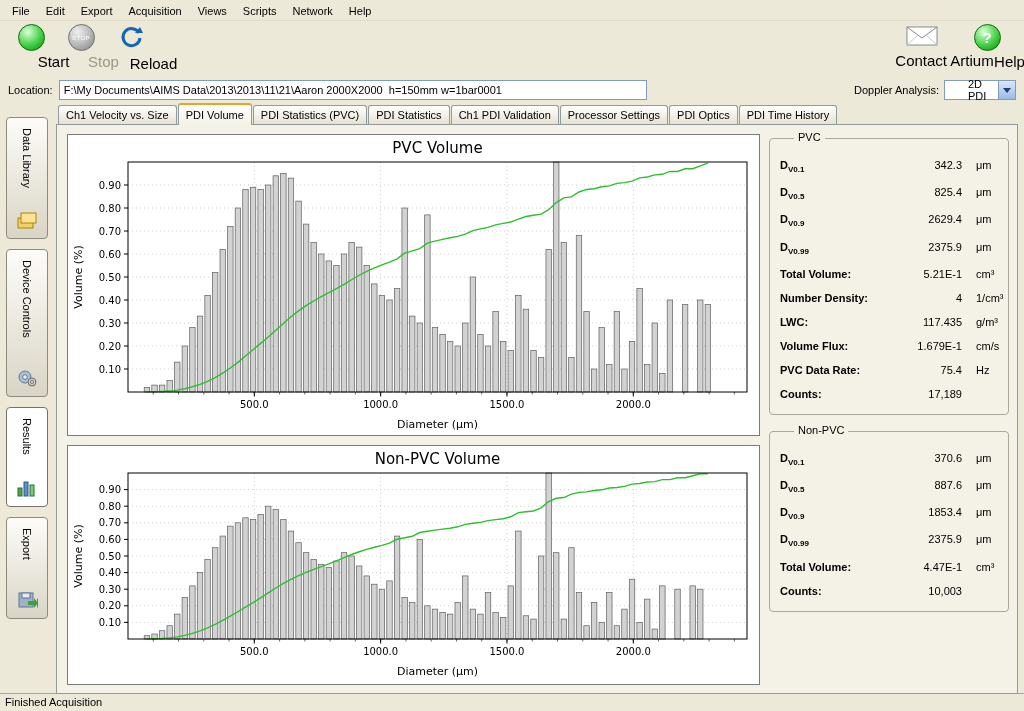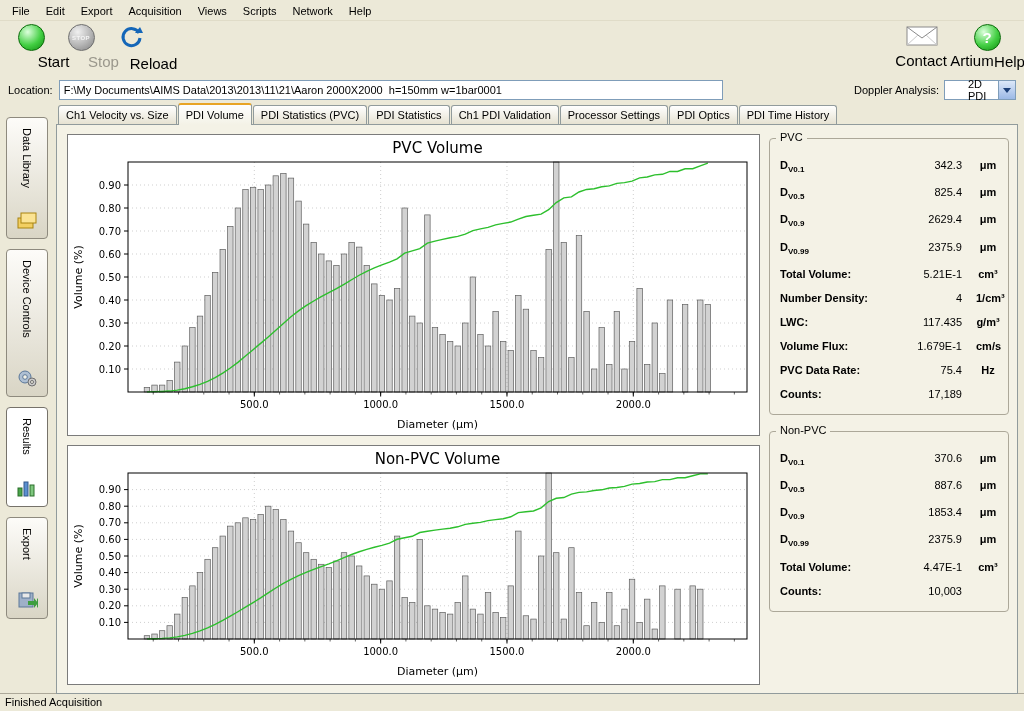--- a/index.html
+++ b/index.html
@@ -22,21 +22,21 @@
   .sphere { width:27px; height:27px; border-radius:50%; display:flex; align-items:center; justify-content:center; }
   .sphere.start { background:radial-gradient(circle at 35% 28%, #dcffdc, #43cf43 55%, #0f8a0f); border:1px solid #0a6b0a; }
   .sphere.stop  { background:radial-gradient(circle at 35% 28%, #f0f0f0, #b5b5b5 55%, #808080); border:1px solid #6e6e6e;
                   color:#f4f4f4; font-size:6px; font-weight:bold; letter-spacing:0.4px; }
   .sphere.help  { background:radial-gradient(circle at 35% 28%, #dcffdc, #43cf43 55%, #0f8a0f); border:1px solid #0a6b0a;
                   color:#fff; font-size:15px; font-weight:bold; }
   .toolbar-right { position:absolute; right:10px; top:3px; display:flex; }
   
   .locrow { height:26px; display:flex; align-items:center; padding:0 8px; }
   .loc-label { margin-right:6px; }
-  .loc-input { width:664px; height:20px; background:#fff; border:1px solid #7f9db9;
+  .loc-input { width:588px; height:20px; background:#fff; border:1px solid #7f9db9;
                font-family:"Liberation Sans", sans-serif; font-size:11px; padding:0 4px; color:#000; }
   .doppler-group { margin-left:auto; display:flex; align-items:center; gap:5px; }
   .combo { width:72px; height:20px; background:#fff; border:1px solid #7f9db9; display:flex; align-items:stretch;padding-left:19px; }
   .combo-text { flex:1; display:flex; align-items:center; padding-left:4px; }
   .combo-btn { width:17px; background:linear-gradient(to bottom,#dce8f9,#9cb9e6); border-left:1px solid #7f9db9;
                display:flex; align-items:center; justify-content:center; }
   .combo-arrow { width:0; height:0; border-left:4px solid transparent; border-right:4px solid transparent; border-top:5px solid #1b3f77; }
   
   .main { display:flex; height:590px; padding:0 6px 0 4px; }
   .side-strip { width:48px; display:flex; flex-direction:column; gap:10px; padding:14px 2px 0 2px; }
@@ -58,26 +58,26 @@
   .panel { flex:1; border:1px solid #919b9c; background:#f4f2e6; display:flex; padding:9px 8px 8px 10px; position:relative; z-index:1; }
   
   .charts-col { flex:1; display:flex; flex-direction:column; gap:9px; margin-right:9px; }
   .chart-box { background:#fff; border:1px solid #7b7b7b; }
   .chart-box.top { height:302px; }
   .chart-box.bottom { flex:1; }
   .chart-box svg text { font-family:"DejaVu Sans", sans-serif; fill:#000; }
   
   .stats-col { width:240px; display:flex; flex-direction:column; gap:16px; padding-top:4px; }
   .groupbox { border:1px solid #aca899; border-radius:4px; position:relative; padding:14px 8px 8px 10px; }
-  .group-title { position:absolute; top:-8px; left:6px; background:#f4f2e6; padding:0 4px; }
+  .group-title { position:absolute; top:-8px; left:24px; background:#f4f2e6; padding:0 4px; }
   .stat-row { display:grid; grid-template-columns:1fr 72px 38px; align-items:baseline; padding:6px 0; }
   .stat-label { font-weight:bold; }
   .stat-label sub { font-size:8px; font-weight:bold; }
   .stat-value { text-align:right; }
-  .stat-unit { padding-left:14px; font-weight:bold;text-align:center; }
+  .stat-unit { padding-left:14px; font-weight:normal; }
   
   .statusbar { position:absolute; left:0; right:0; bottom:0; height:18px; border-top:1px solid #aca899;
                background:#ece9d8; padding:2px 5px; }
 </style>
 </head>
 <body>
 
 <div class="menubar" id="menubar">
     <div class="menu-item">File</div>
     <div class="menu-item">Edit</div>

